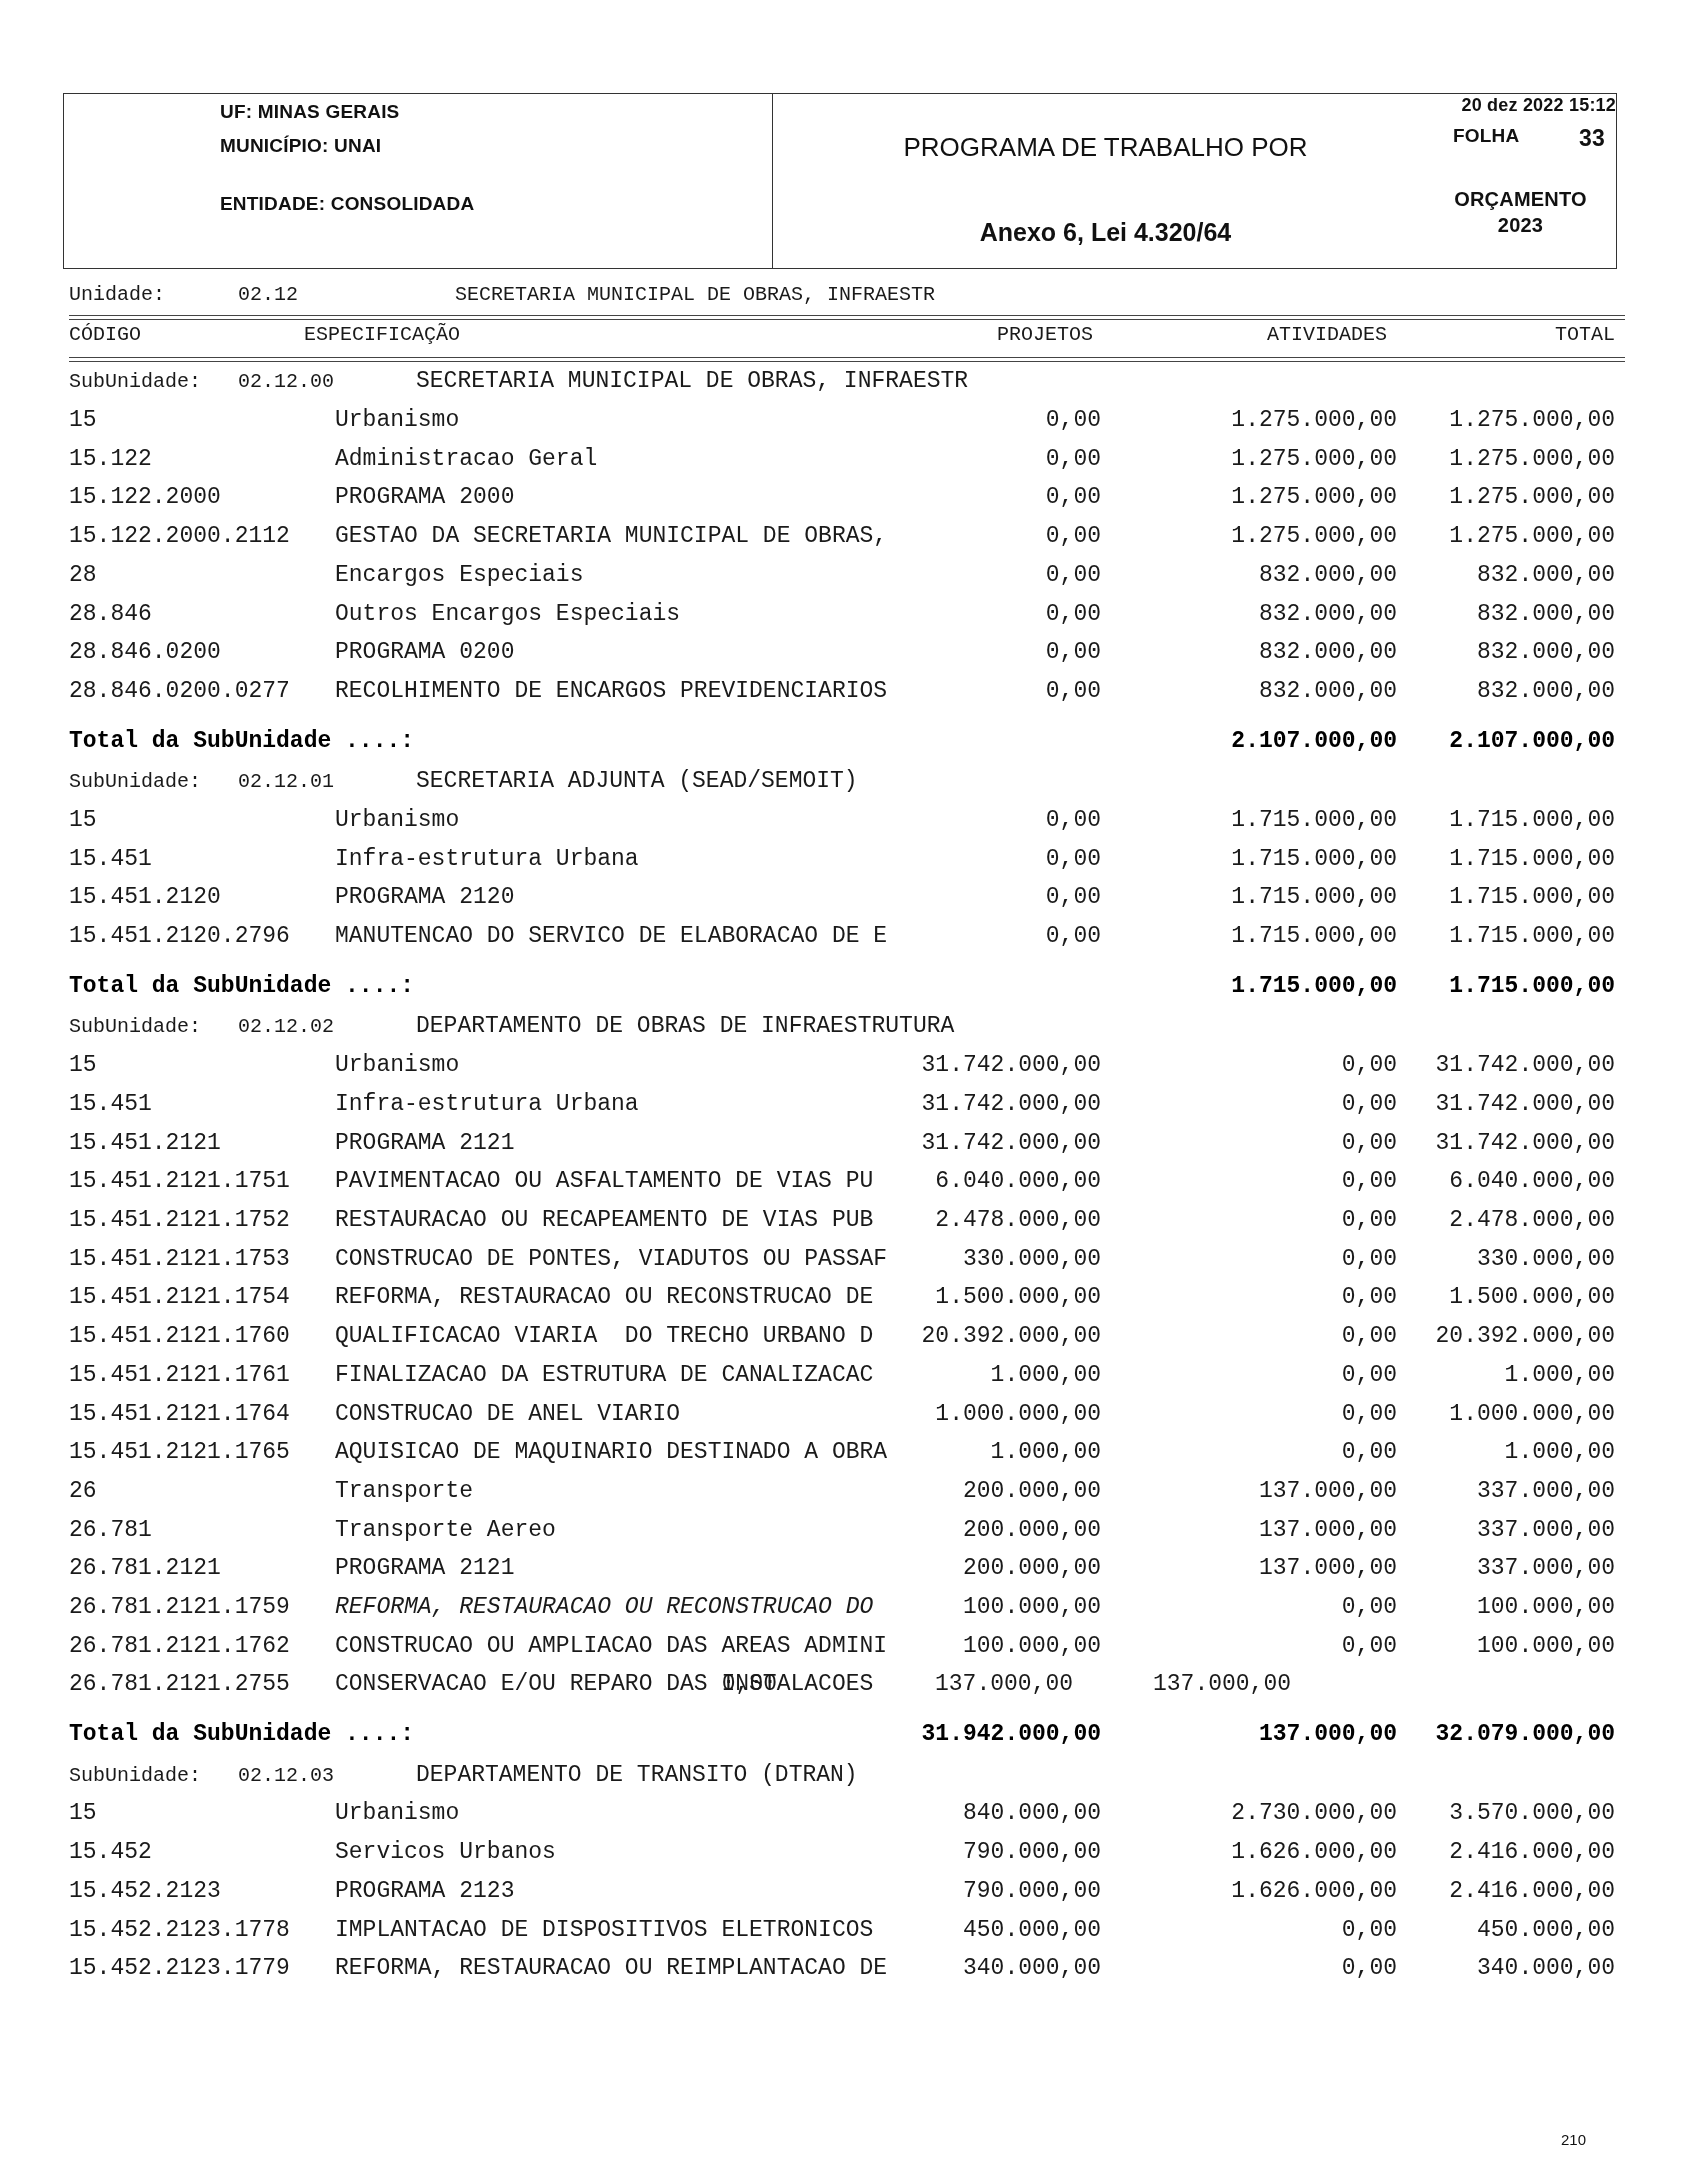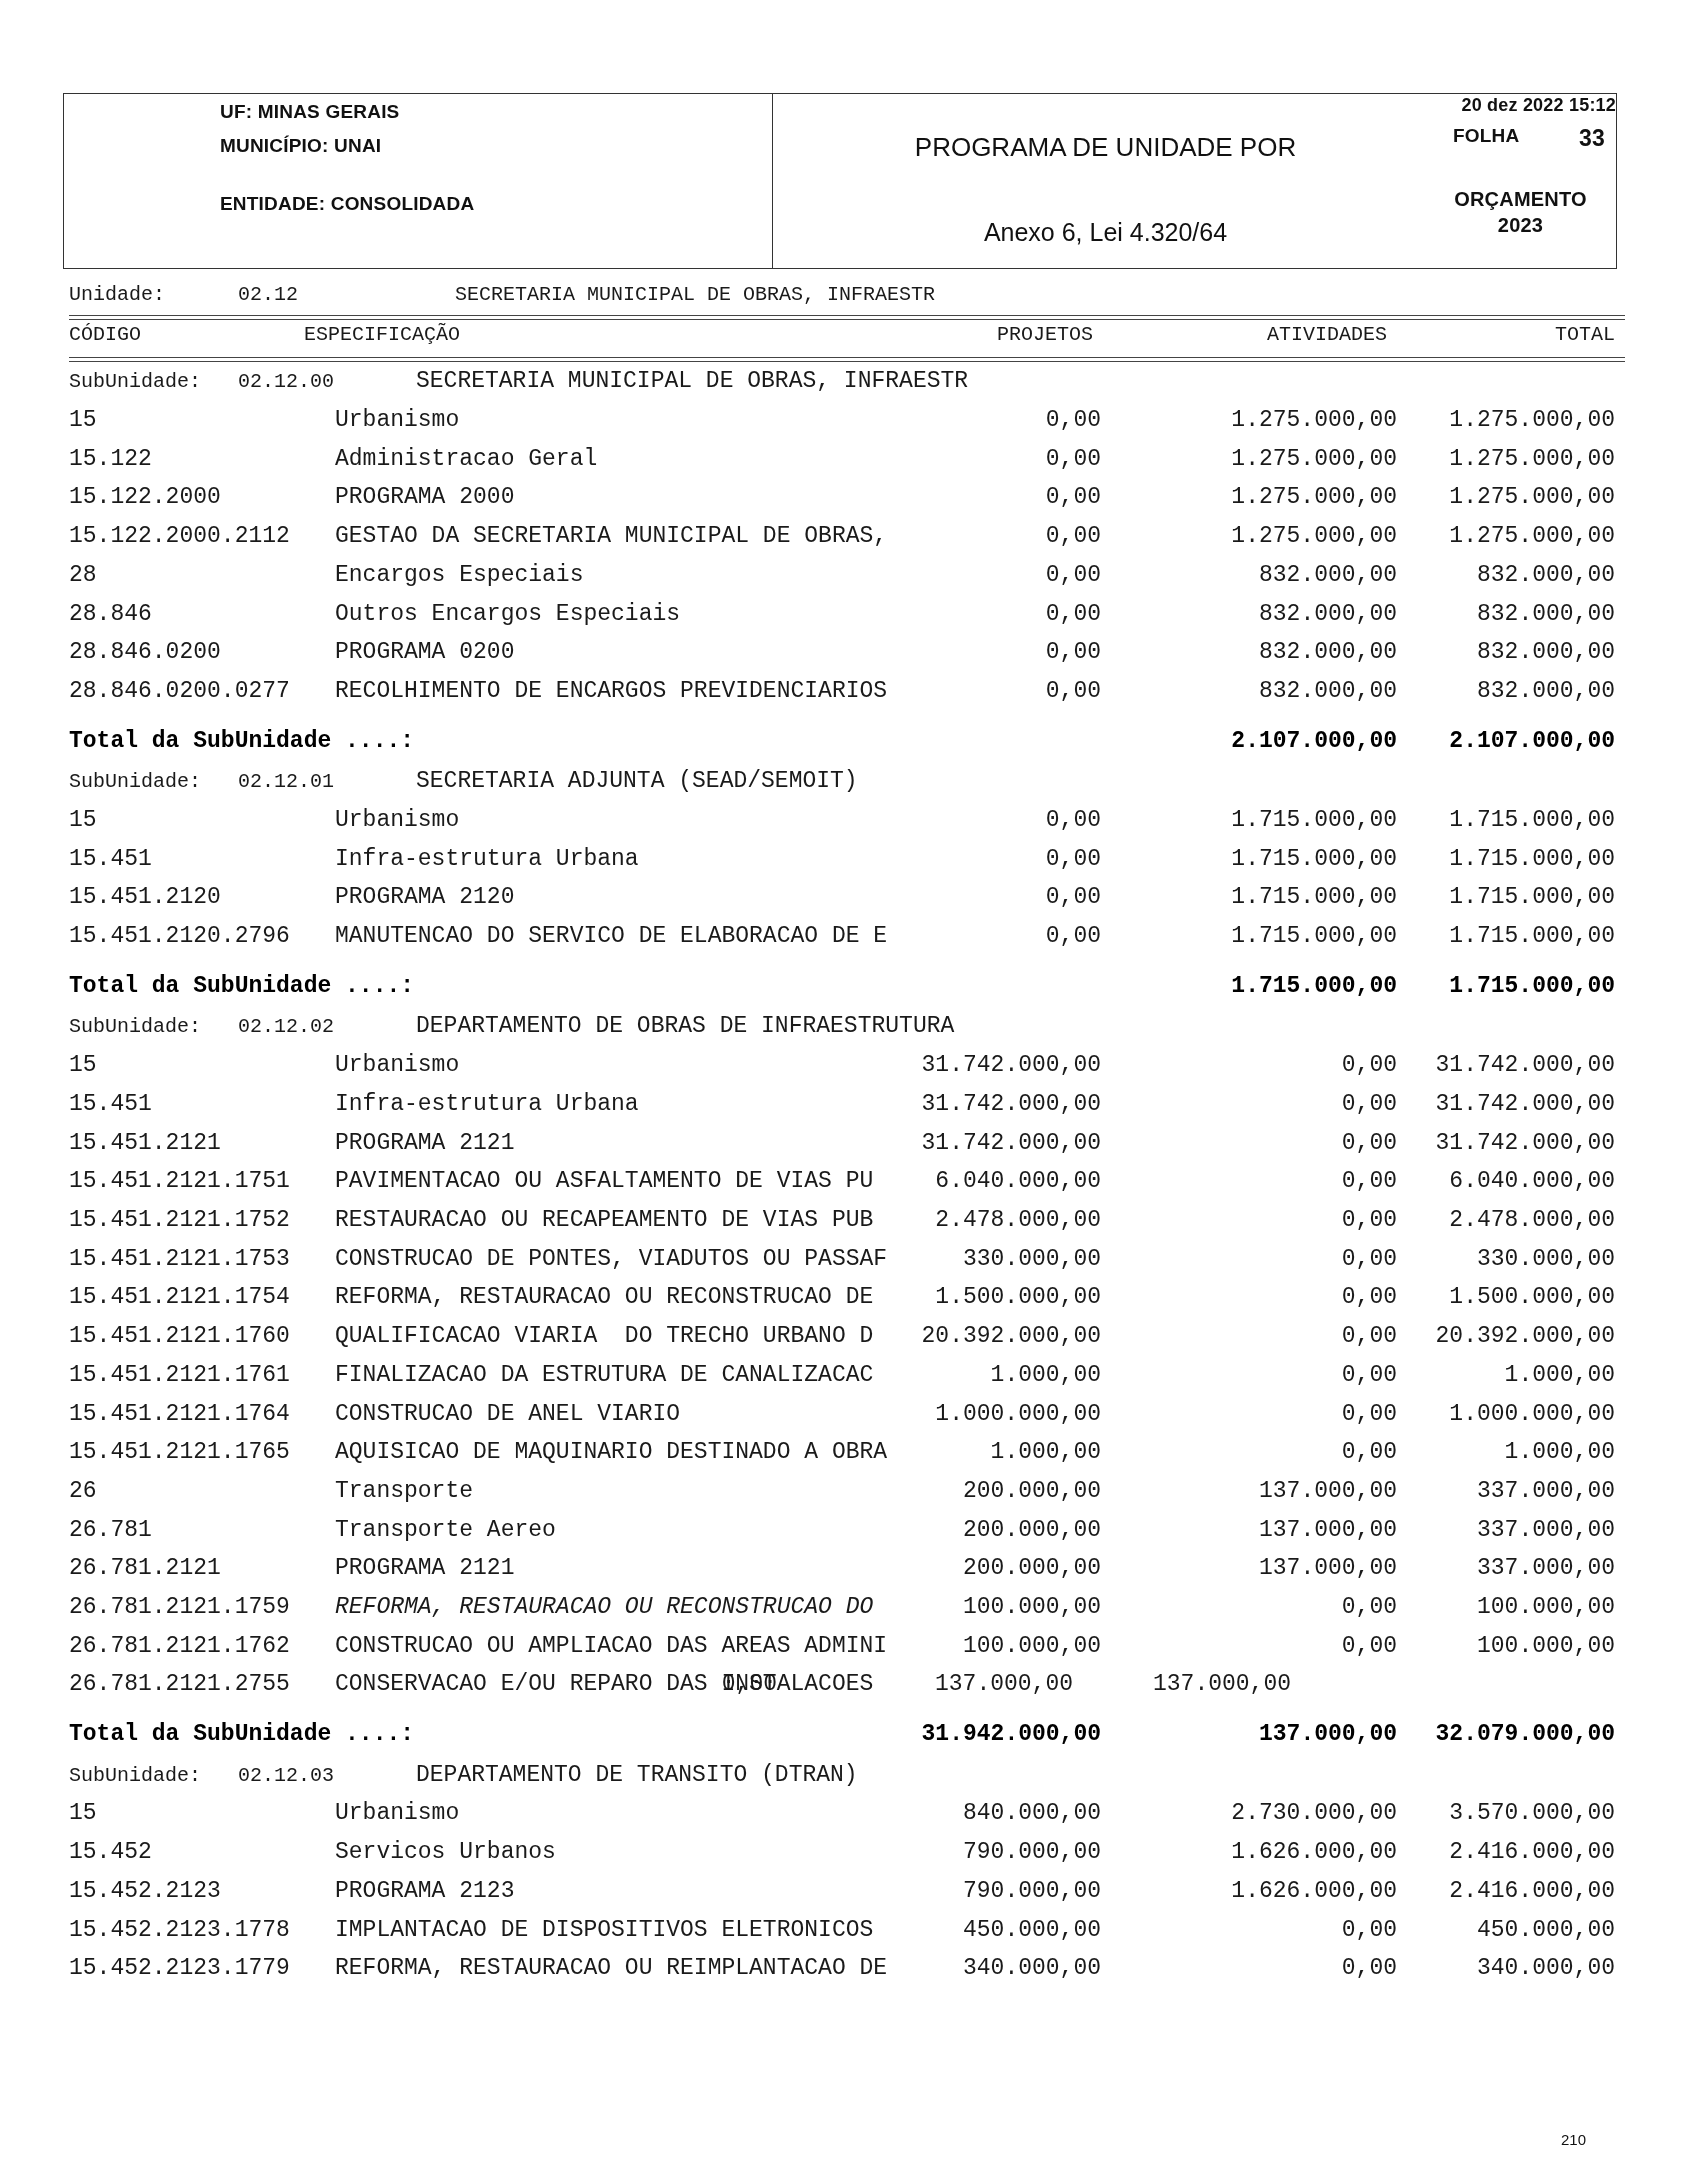--- a/index.html
+++ b/index.html
@@ -23,23 +23,23 @@
 <body>
 
 <div class="hdr-box"></div>
 <div class="hdr-div"></div>
 
 <div class="sans-b" style="left:220px; top:101px;">UF: MINAS GERAIS</div>
 <div class="sans-b" style="left:220px; top:135px;">MUNICÍPIO: UNAI</div>
 <div class="sans-b" style="left:220px; top:193px;">ENTIDADE: CONSOLIDADA</div>
 
 <div class="sans" style="left:774px; width:663px; top:132px; line-height:30px;">
-  <div>PROGRAMA DE UNIDADE POR</div>
+  <div>PROGRAMA DE TRABALHO POR</div>
 </div>
-<div class="sans" style="left:774px; width:663px; top:218px; font-size:25px;">Anexo 6, Lei 4.320/64</div>
+<div class="sans" style="left:774px; width:663px; top:218px; font-size:25px;font-weight:bold;">Anexo 6, Lei 4.320/64</div>
 
 <div class="sans-b" style="right:68px; top:95px; font-size:18px;">20 dez 2022 15:12</div>
 <div class="sans-b" style="left:1453px; top:125px; font-size:19px;">FOLHA</div>
 <div class="sans-b" style="right:79px; top:125px; font-size:23px;">33</div>
 <div class="sans-b" style="left:1451px; width:139px; text-align:center; top:188px; font-size:20px;">ORÇAMENTO</div>
 <div class="sans-b" style="left:1451px; width:139px; text-align:center; top:214px; font-size:20px;">2023</div>
 
 <div class="mono small" style="left:69px; top:283px;">Unidade:</div>
 <div class="mono small" style="left:238px; top:283px;">02.12</div>
 <div class="mono small" style="left:455px; top:283px;">SECRETARIA MUNICIPAL DE OBRAS, INFRAESTR</div>

